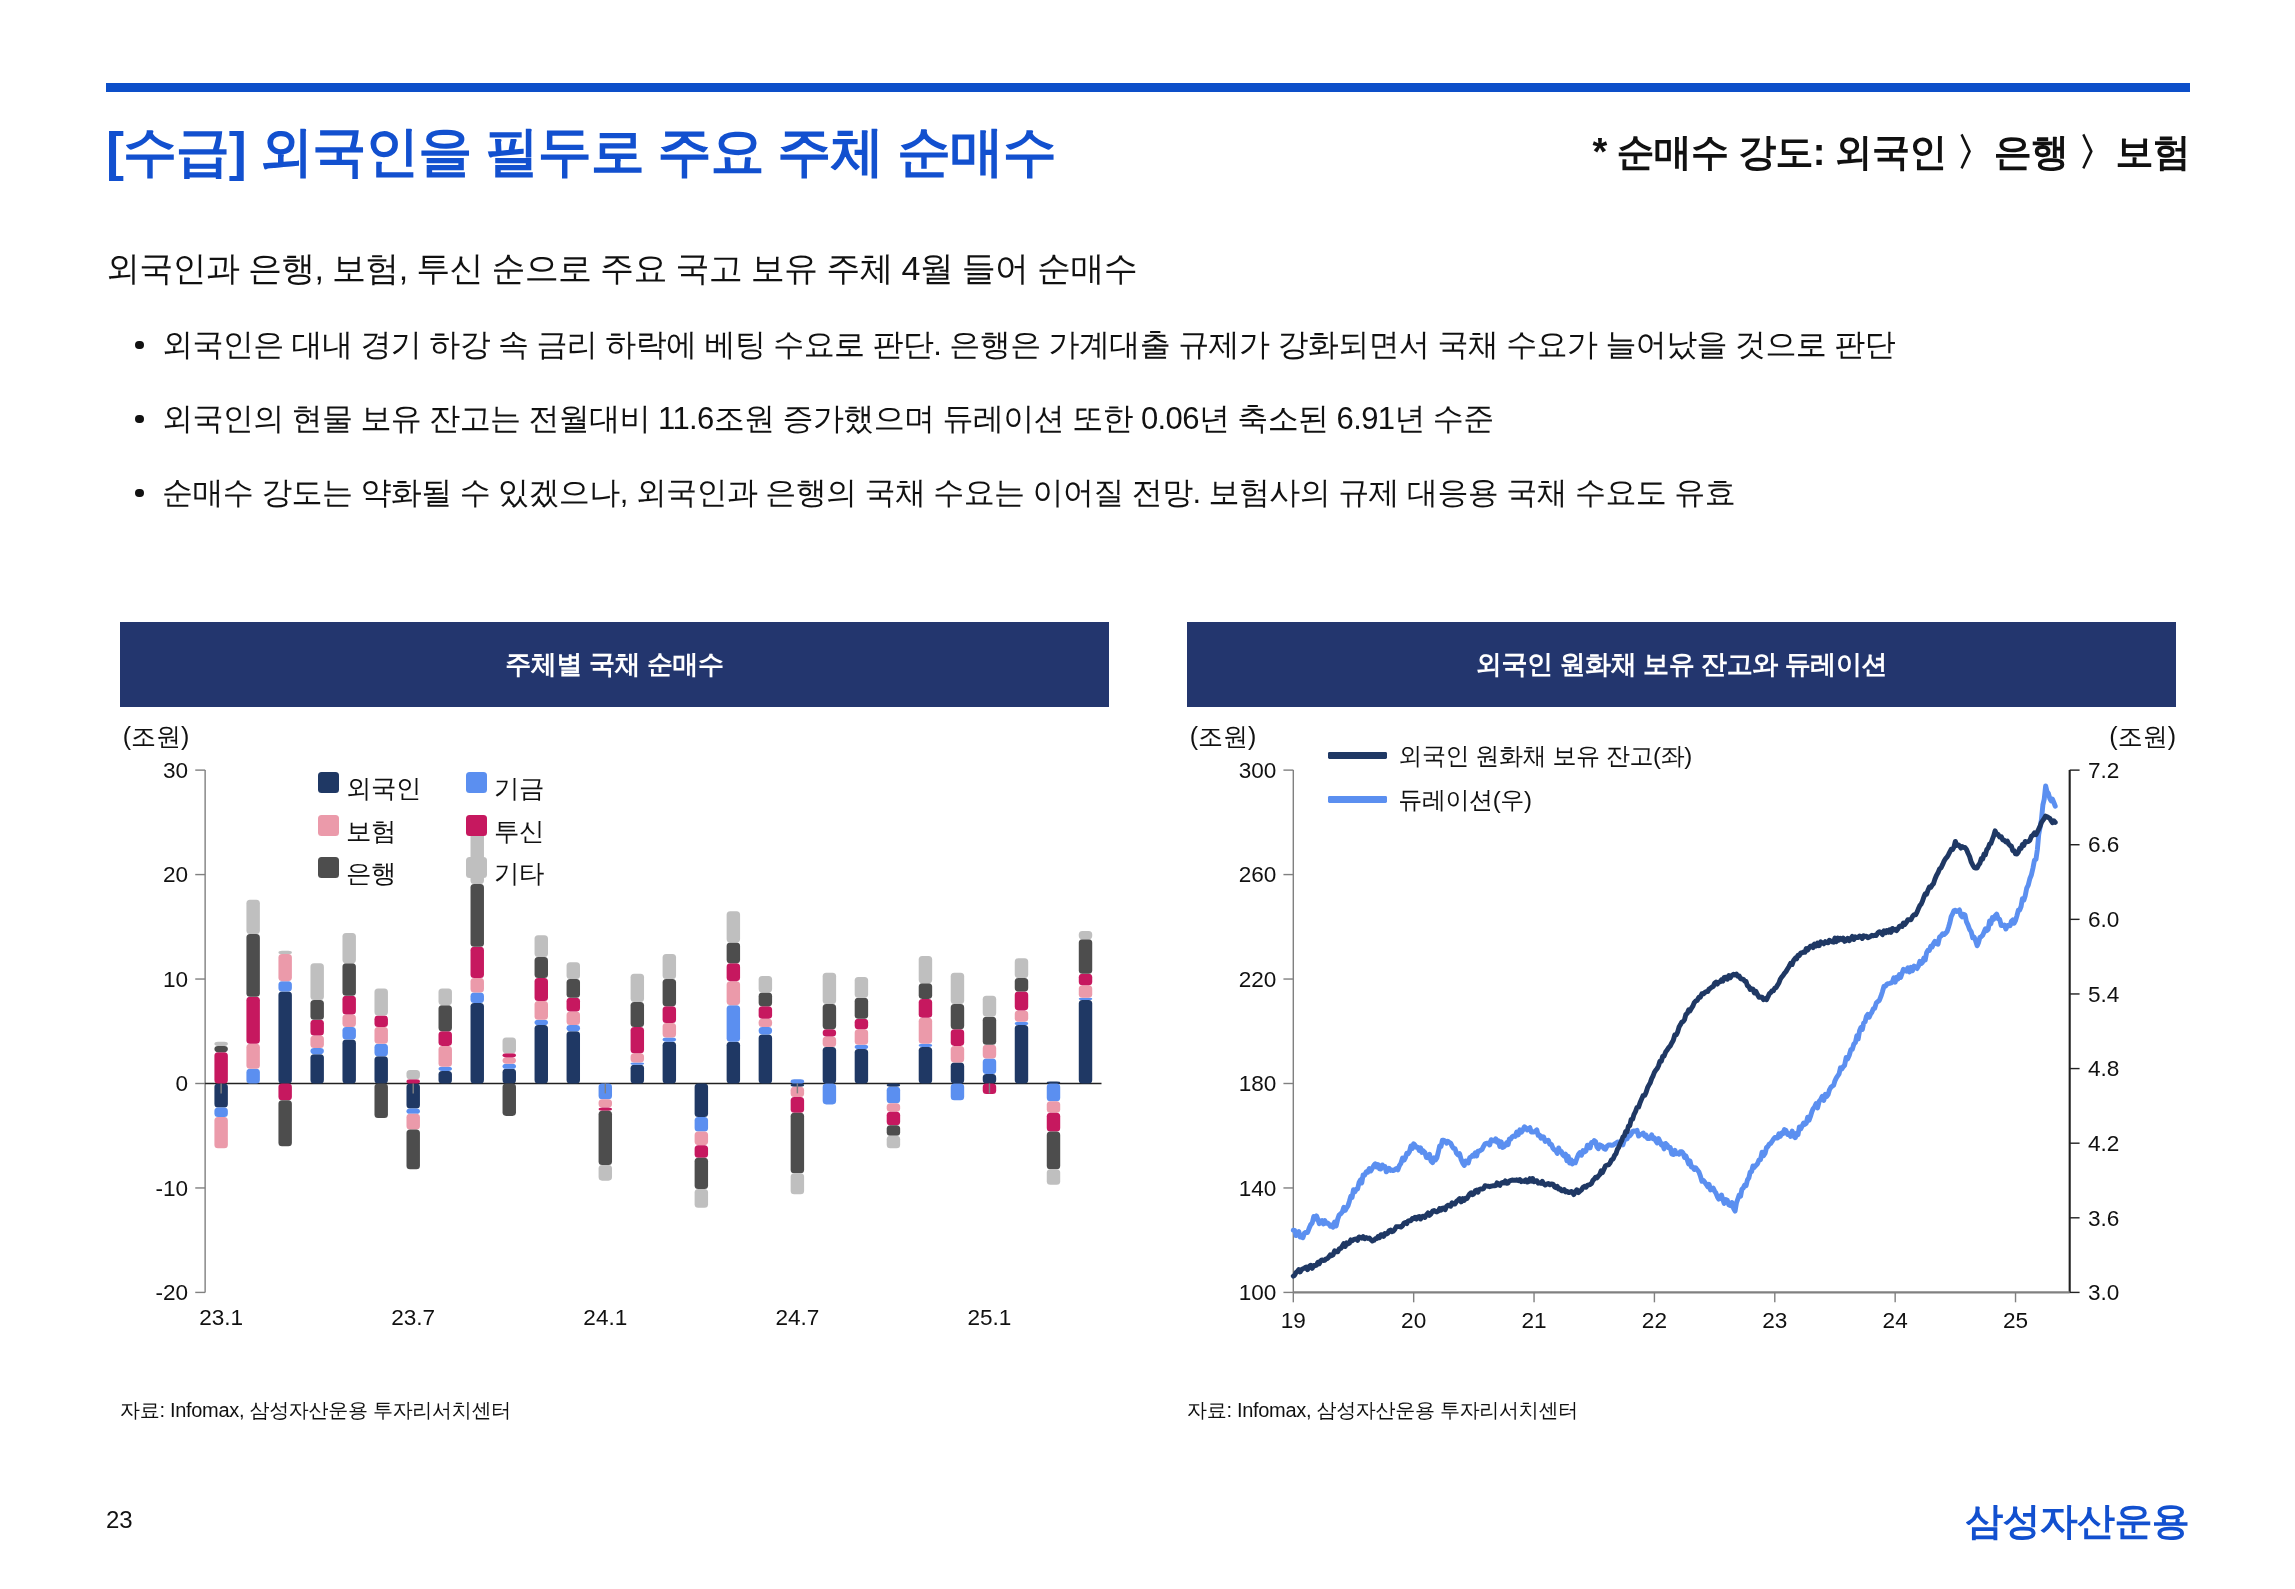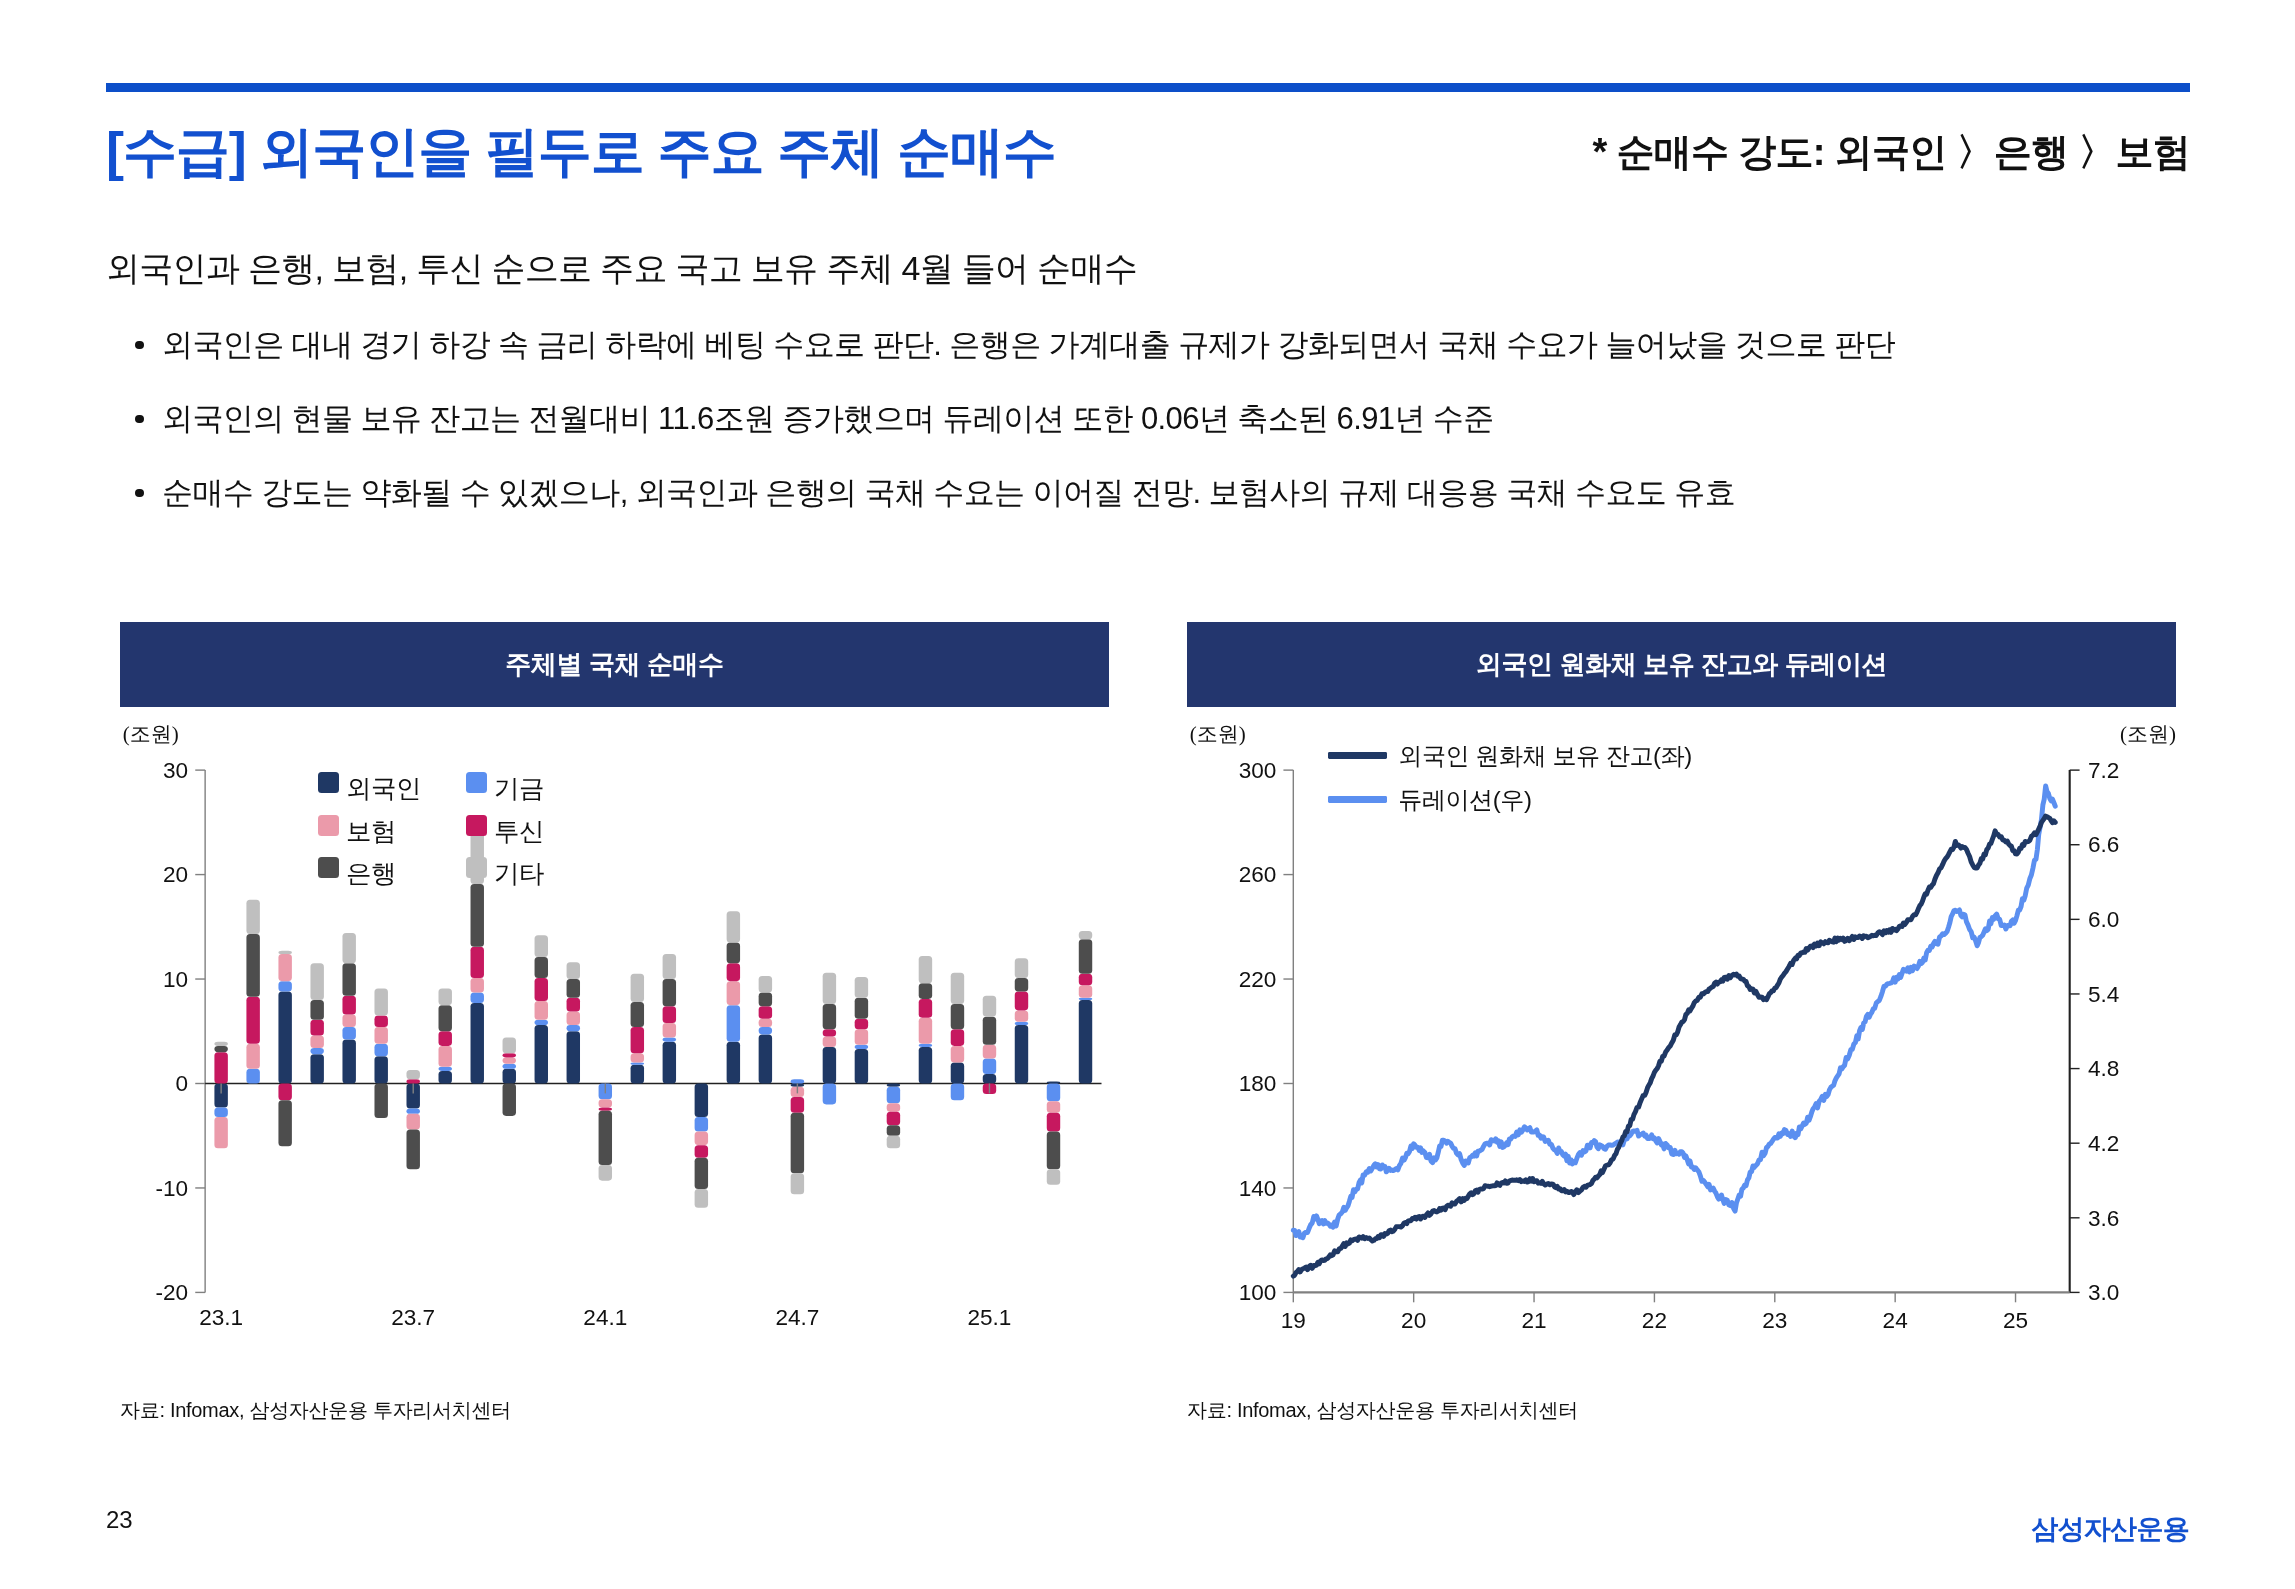--- a/index.html
+++ b/index.html
@@ -54,21 +54,21 @@
   .panel-left  { left: 120px; }
   .panel-right { left: 1187px; }
 
   .panel-head {
     height: 85px; background: #23366e; color: #fff;
     display: flex; align-items: center; justify-content: center;
     font-size: 26px; font-weight: bold; letter-spacing: -0.4px;
   }
   .panel-body { position: relative; height: 713px; }
   .unit {
-    position: absolute; top: 12.7px; font-size: 21px; color: #111; white-space: nowrap; font-family: Liberation Serif, serif;
+    position: absolute; top: 12.7px; font-size: 25px; color: #111; white-space: nowrap;
   }
   .unit-l { left: 2.8px; }
   .unit-r { right: 0px; }
   .src {
     position: absolute; bottom: -4.2px; left: 0;
     font-size: 20px; color: #111; letter-spacing: -0.3px; white-space: nowrap;
   }
 
   .plot { position: absolute; left: 0; top: 49px; width: 989px; height: 607px; }
   svg { display: block; }
@@ -91,21 +91,21 @@
   .line-legend .ln { width: 59px; height: 6.4px; border-radius: 1.4px; }
   .line-legend .lb { font-size: 24px; color: #111; letter-spacing: -0.4px; white-space: nowrap; }
 
   
   .page-no {
     position: absolute; left: 106px; bottom: 55px;
     font-size: 24px; color: #111;
   }
   .brand {
     position: absolute; right: 106px; bottom: 42px;
-    font-size: 27px; font-weight: bold; color: #1250cf; letter-spacing: -0.7px;
+    font-size: 38px; font-weight: bold; color: #1250cf; letter-spacing: -0.7px;
   }
 
   .axis-txt { font-size: 32px; fill: #111; font-family: "Liberation Sans", sans-serif; }
 </style>
 </head>
 <body>
 
 <div class="slide">
 
   <div class="top-rule"></div>

